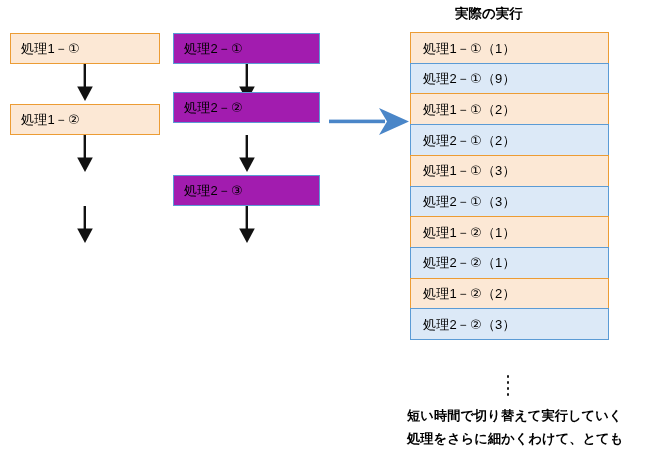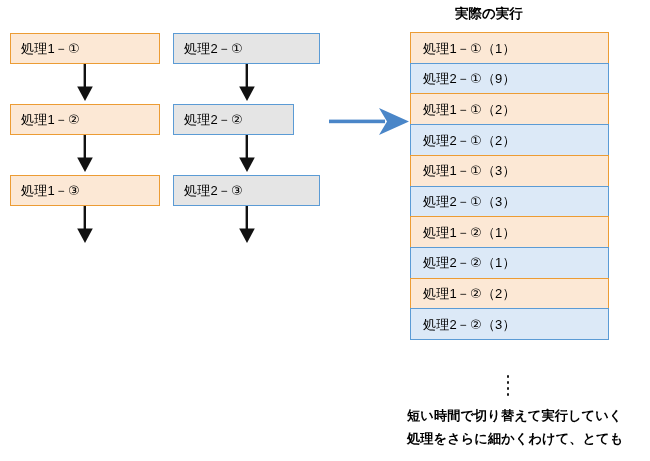--- a/index.html
+++ b/index.html
@@ -36,21 +36,21 @@
     letter-spacing: 0.2px;
     white-space: nowrap;
     color: #000;
   }
   .proc-box.orange {
     background: #fce8d5;
     border: 1.6px solid #ec9c34;
     text-align: center;
   }
   .proc-box.blue {
-    background: #e5e5e5;
+    background: #a21caf;
     border: 1.6px solid #5b9bd5;
   }
 
   
   .down-arrow {
     position: absolute;
     width: 18px;
   }
   .down-arrow svg { display: block; overflow: visible; }
 
@@ -148,43 +148,40 @@
     <span>処理1－②</span>
   </div>
 
   <div class="down-arrow" style="left:76px; top:135px;">
     <svg width="18" height="38" viewBox="0 0 18 38">
       <rect x="7.6" y="0" width="2.4" height="26" fill="#111111"></rect>
       <polygon points="9,37 1.2,22.5 16.8,22.5" fill="#111111"></polygon>
     </svg>
   </div>
 
-  <div class="proc-box orange abs" style="left:10px; top:175px; width:150px;">
-    <span>処理1－③</span>
-  </div>
 
   <div class="down-arrow" style="left:76px; top:206px;">
     <svg width="18" height="38" viewBox="0 0 18 38">
       <rect x="7.6" y="0" width="2.4" height="26" fill="#111111"></rect>
       <polygon points="9,37 1.2,22.5 16.8,22.5" fill="#111111"></polygon>
     </svg>
   </div>
 
   <div class="proc-box blue abs" style="left:173px; top:33px; width:147px;">
     <span>処理2－①</span>
   </div>
 
   <div class="down-arrow" style="left:238px; top:64px;">
     <svg width="18" height="38" viewBox="0 0 18 38">
       <rect x="7.6" y="0" width="2.4" height="26" fill="#111111"></rect>
       <polygon points="9,37 1.2,22.5 16.8,22.5" fill="#111111"></polygon>
     </svg>
   </div>
 
-  <div class="proc-box blue abs" style="left:173px; top:104px; width:121px;">
+  <div class="proc-box blue abs" style="left:173px; top:92px; width:147px;">
     <span>処理2－②</span>
   </div>
 
   <div class="down-arrow" style="left:238px; top:135px;">
     <svg width="18" height="38" viewBox="0 0 18 38">
       <rect x="7.6" y="0" width="2.4" height="26" fill="#111111"></rect>
       <polygon points="9,37 1.2,22.5 16.8,22.5" fill="#111111"></polygon>
     </svg>
   </div>
 

